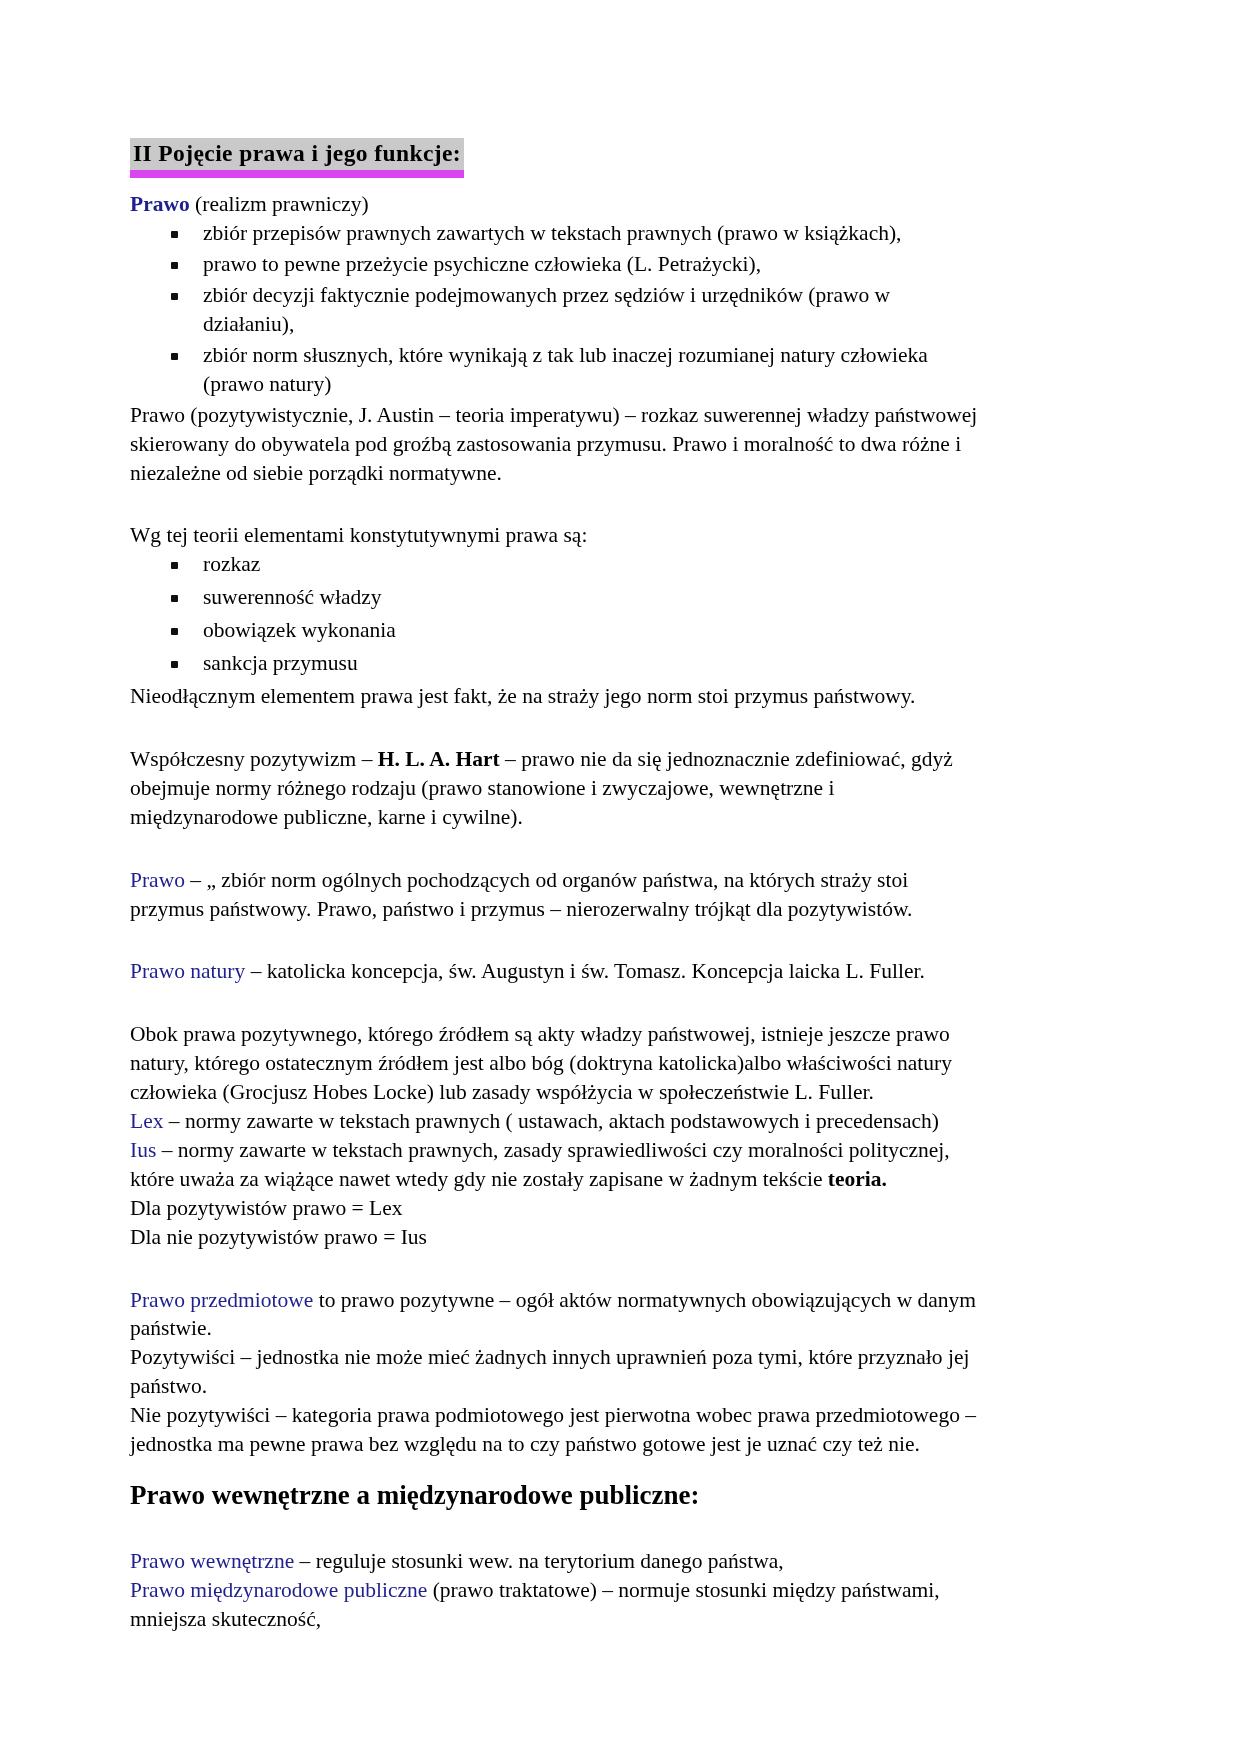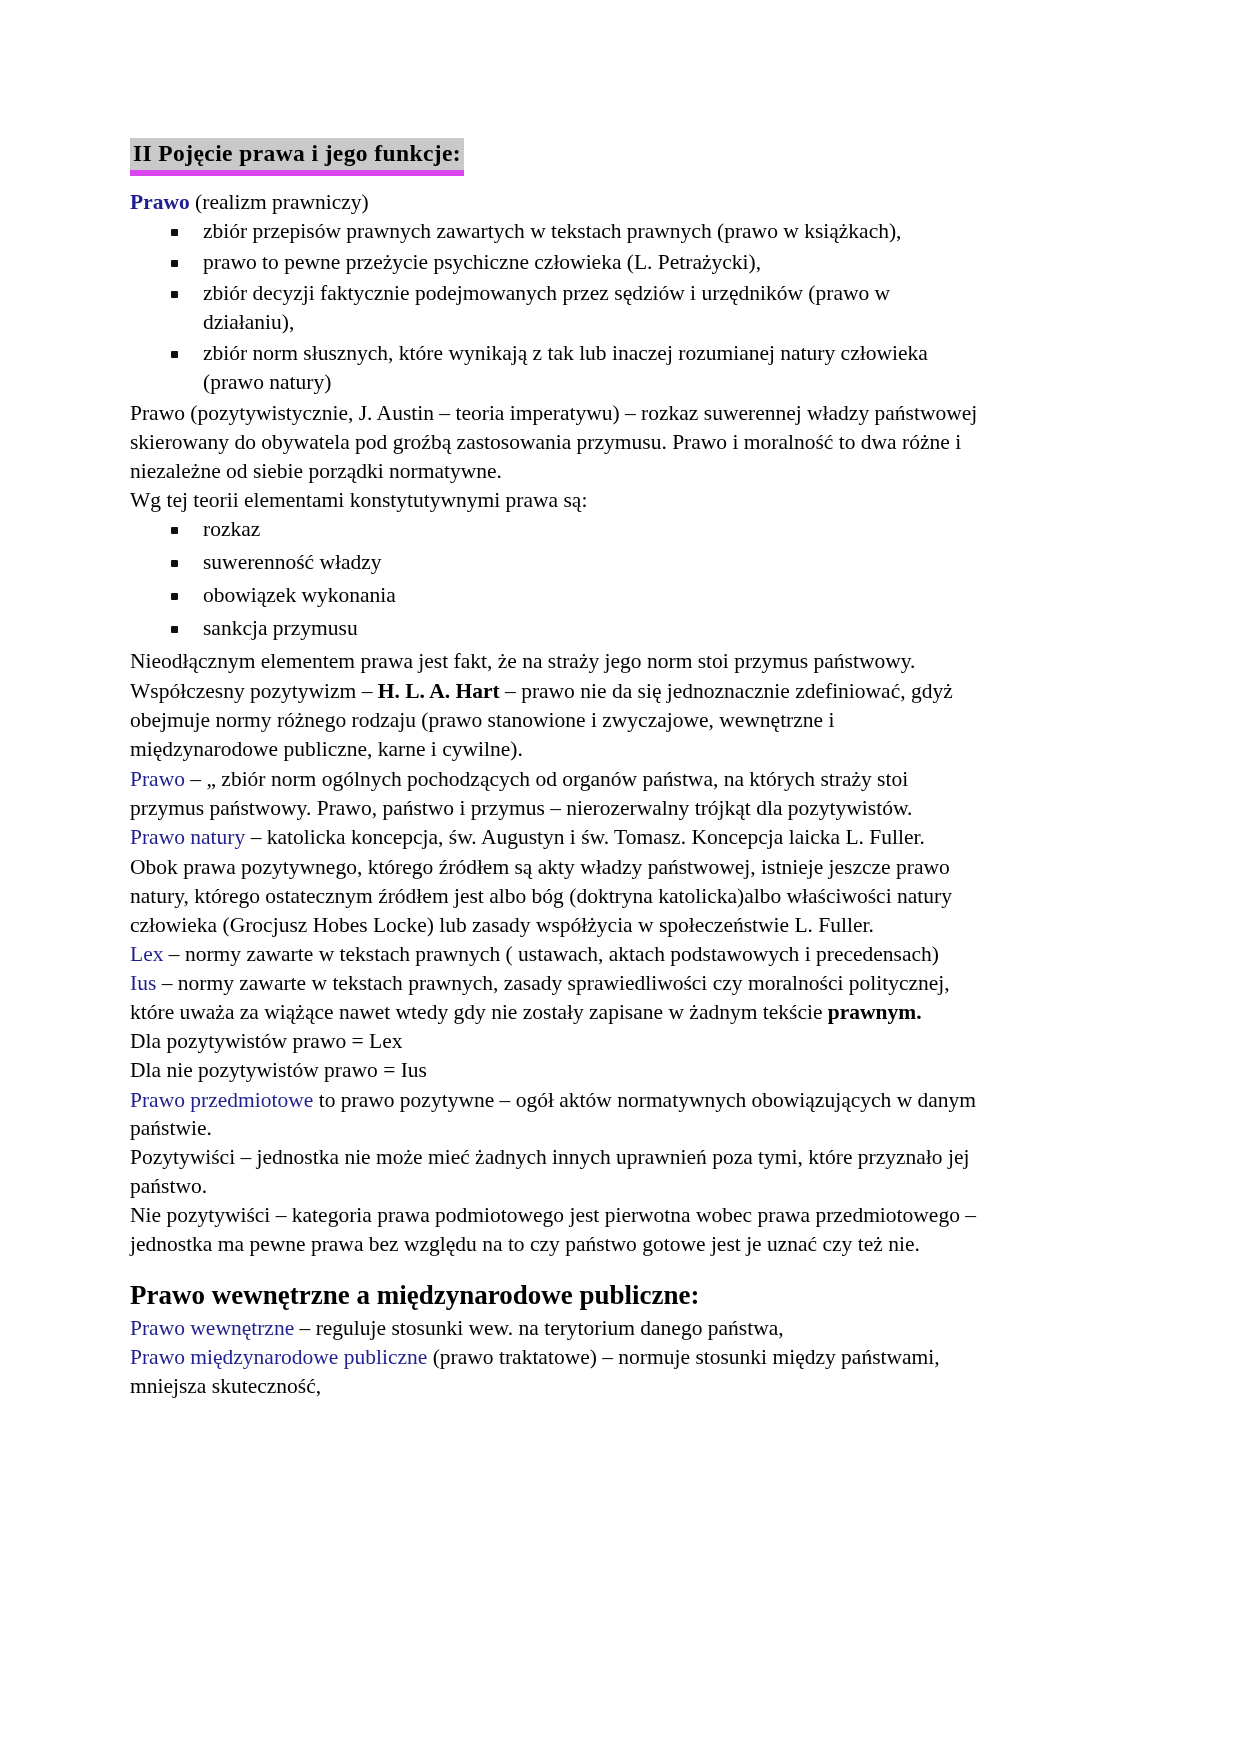--- a/index.html
+++ b/index.html
@@ -31,37 +31,37 @@
   }
 
   
   h1.doc-title {
     font-size: 23.5px;
     font-weight: bold;
     margin: 0 0 12px 0;
     padding: 1px 3px 2px 3px;
     display: inline-block;
     background: #c9c9c9;
-    border-bottom: 6px solid #d946ef;
+    border-bottom: 8px solid #d946ef;
     letter-spacing: 0.4px;
     line-height: 1.25;
   }
   .sub-heading {
     font-weight: bold;
     font-size: 27px;
     margin: 18px 0 0 0;
     line-height: 1.35;
   }
 
   
   p.para {
     margin: 0;
     line-height: 1.345;
   }
-  p.para.gap-before { margin-top: 1px; }
+  p.para.gap-before { margin-top: 34px; }
 
   
   .blue {
     color: #1f1f8f;
   }
   .blue-bold {
     color: #1f1f8f;
     font-weight: bold;
   }
   .bold { font-weight: bold; }
@@ -159,21 +159,21 @@
     
     <p class="para gap-before">Obok prawa pozytywnego, którego źródłem są akty władzy państwowej, istnieje jeszcze prawo natury, którego ostatecznym źródłem jest albo bóg (doktryna katolicka)albo właściwości natury człowieka (Grocjusz Hobes Locke) lub zasady współżycia w społeczeństwie L. Fuller.</p>
 
     
     <p class="para">
       <span class="blue">Lex</span><span> – normy zawarte w tekstach prawnych ( ustawach, aktach podstawowych i precedensach)</span>
     </p>
 
     
     <p class="para">
-      <span class="blue">Ius</span><span> – normy zawarte w tekstach prawnych, zasady sprawiedliwości czy moralności politycznej, które uważa za wiążące nawet wtedy gdy nie zostały zapisane w żadnym tekście </span><span class="bold">prawnym.</span>
+      <span class="blue">Ius</span><span> – normy zawarte w tekstach prawnych, zasady sprawiedliwości czy moralności politycznej, które uważa za wiążące nawet wtedy gdy nie zostały zapisane w żadnym tekście </span><span class="bold">teoria.</span>
     </p>
 
     
     <p class="para">Dla pozytywistów prawo = Lex</p>
     <p class="para">Dla nie pozytywistów prawo = Ius</p>
 
     
     <p class="para gap-before">
       <span class="blue">Prawo przedmiotowe</span><span> to prawo pozytywne – ogół aktów normatywnych obowiązujących w danym państwie.</span>
     </p>

